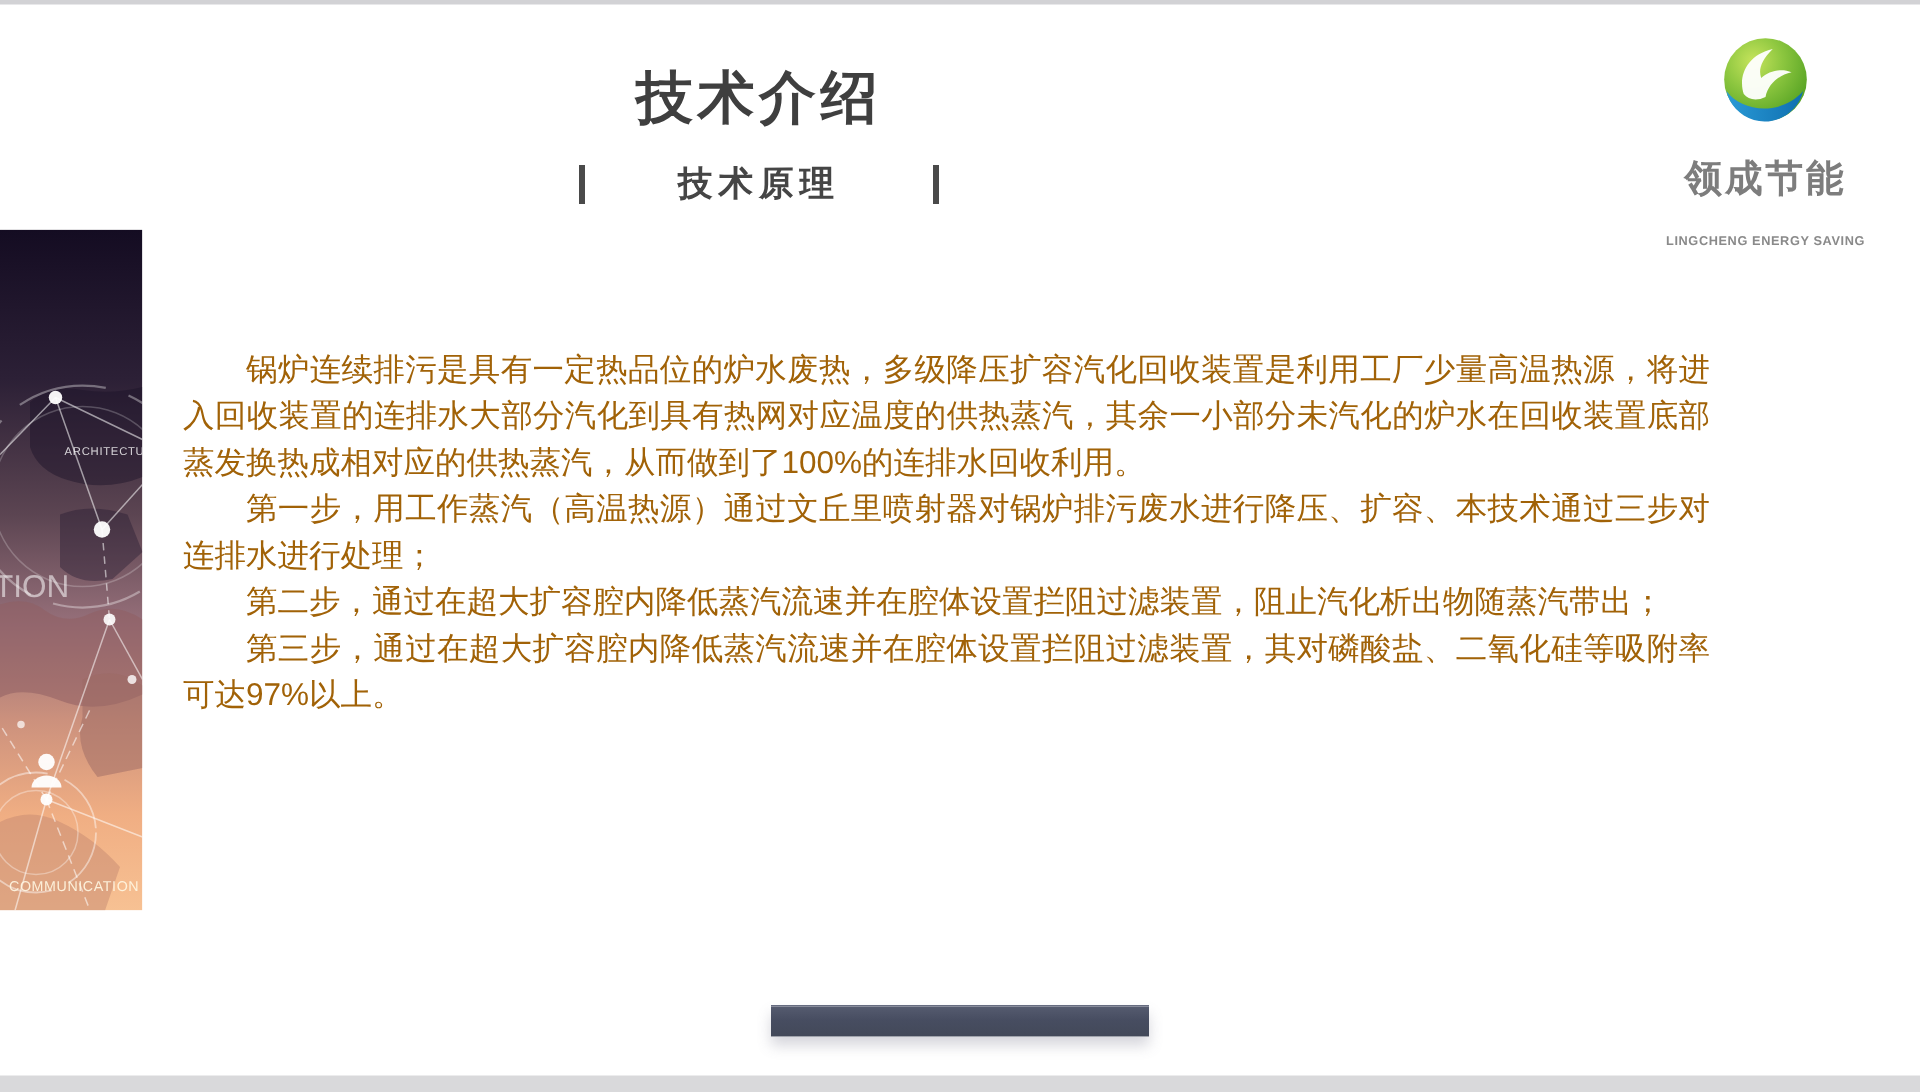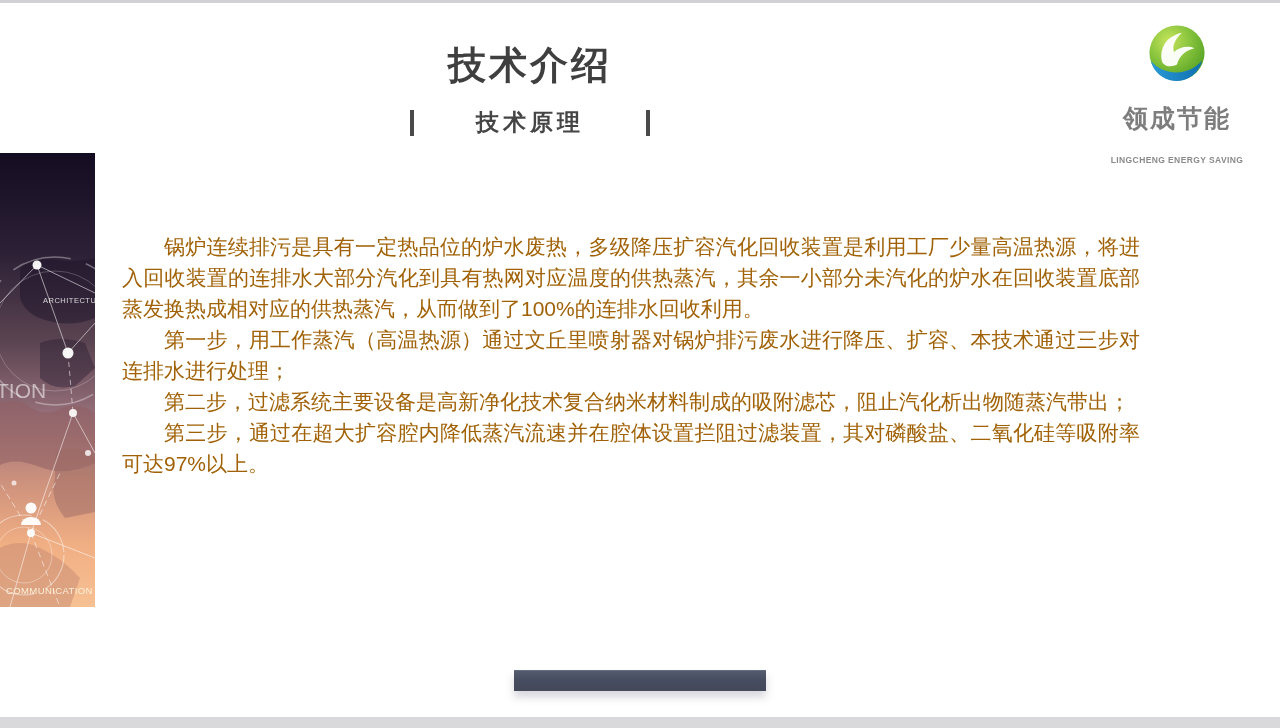--- a/index.html
+++ b/index.html
@@ -4,21 +4,21 @@
 <style>
   html,body{margin:0;padding:0;}
   body{
     width:1280px;height:728px;position:relative;overflow:hidden;
     background:#ffffff;font-family:"Liberation Sans","DejaVu Sans",sans-serif;
   }
   .top-line{position:absolute;left:0;top:0;width:1280px;height:3px;background:#d2d2d5;}
   .bottom-bar{position:absolute;left:0;top:717px;width:1280px;height:11px;background:#d9d9db;}
 
   
-  .header{position:absolute;left:0;top:40px;width:1012px;text-align:center;padding-left:24px;}
+  .header{position:absolute;left:0;top:40px;width:1012px;text-align:center;}
   .page-title{
     font-size:38px;font-weight:800;color:#3f3f3f;letter-spacing:3px;
     font-family:"Liberation Sans","DejaVu Sans",sans-serif;
   }
   .subtitle-row{
     margin-top:16px;display:flex;align-items:center;justify-content:center;gap:62px;
   }
   .subtitle-bar{width:4px;height:26px;background:#4a4a4a;}
   .subtitle-text{font-size:23px;font-weight:700;color:#454545;letter-spacing:4px;}
 
@@ -144,19 +144,19 @@
 
     <text x="43" y="150" font-size="7.5" fill="#ffffff" fill-opacity="0.8" letter-spacing="0.5" font-family="Liberation Sans, sans-serif">ARCHITECTURE</text>
     <text x="-4" y="245" font-size="21" fill="#ffffff" fill-opacity="0.55" font-family="Liberation Sans, sans-serif">TION</text>
     <text x="6" y="441" font-size="9.5" fill="#fff7e2" fill-opacity="0.9" letter-spacing="0.4" font-family="Liberation Sans, sans-serif">COMMUNICATION</text>
   </svg>
 </div>
 
 <div class="content">
   <p>锅炉连续排污是具有一定热品位的炉水废热，多级降压扩容汽化回收装置是利用工厂少量高温热源，将进入回收装置的连排水大部分汽化到具有热网对应温度的供热蒸汽，其余一小部分未汽化的炉水在回收装置底部蒸发换热成相对应的供热蒸汽，从而做到了100%的连排水回收利用。</p>
   <p>第一步，用工作蒸汽（高温热源）通过文丘里喷射器对锅炉排污废水进行降压、扩容、本技术通过三步对连排水进行处理；</p>
-  <p>第二步，过滤系统主要设备是高新净化技术复合纳米材料制成的吸附滤芯，阻止汽化析出物随蒸汽带出；</p>
+  <p>第二步，通过在超大扩容腔内降低蒸汽流速并在腔体设置拦阻过滤装置，阻止汽化析出物随蒸汽带出；</p>
   <p>第三步，通过在超大扩容腔内降低蒸汽流速并在腔体设置拦阻过滤装置，其对磷酸盐、二氧化硅等吸附率可达97%以上。</p>
 </div>
 
 <div class="footer-bar"></div>
 
 <div class="bottom-bar"></div>
 
 </body></html>

